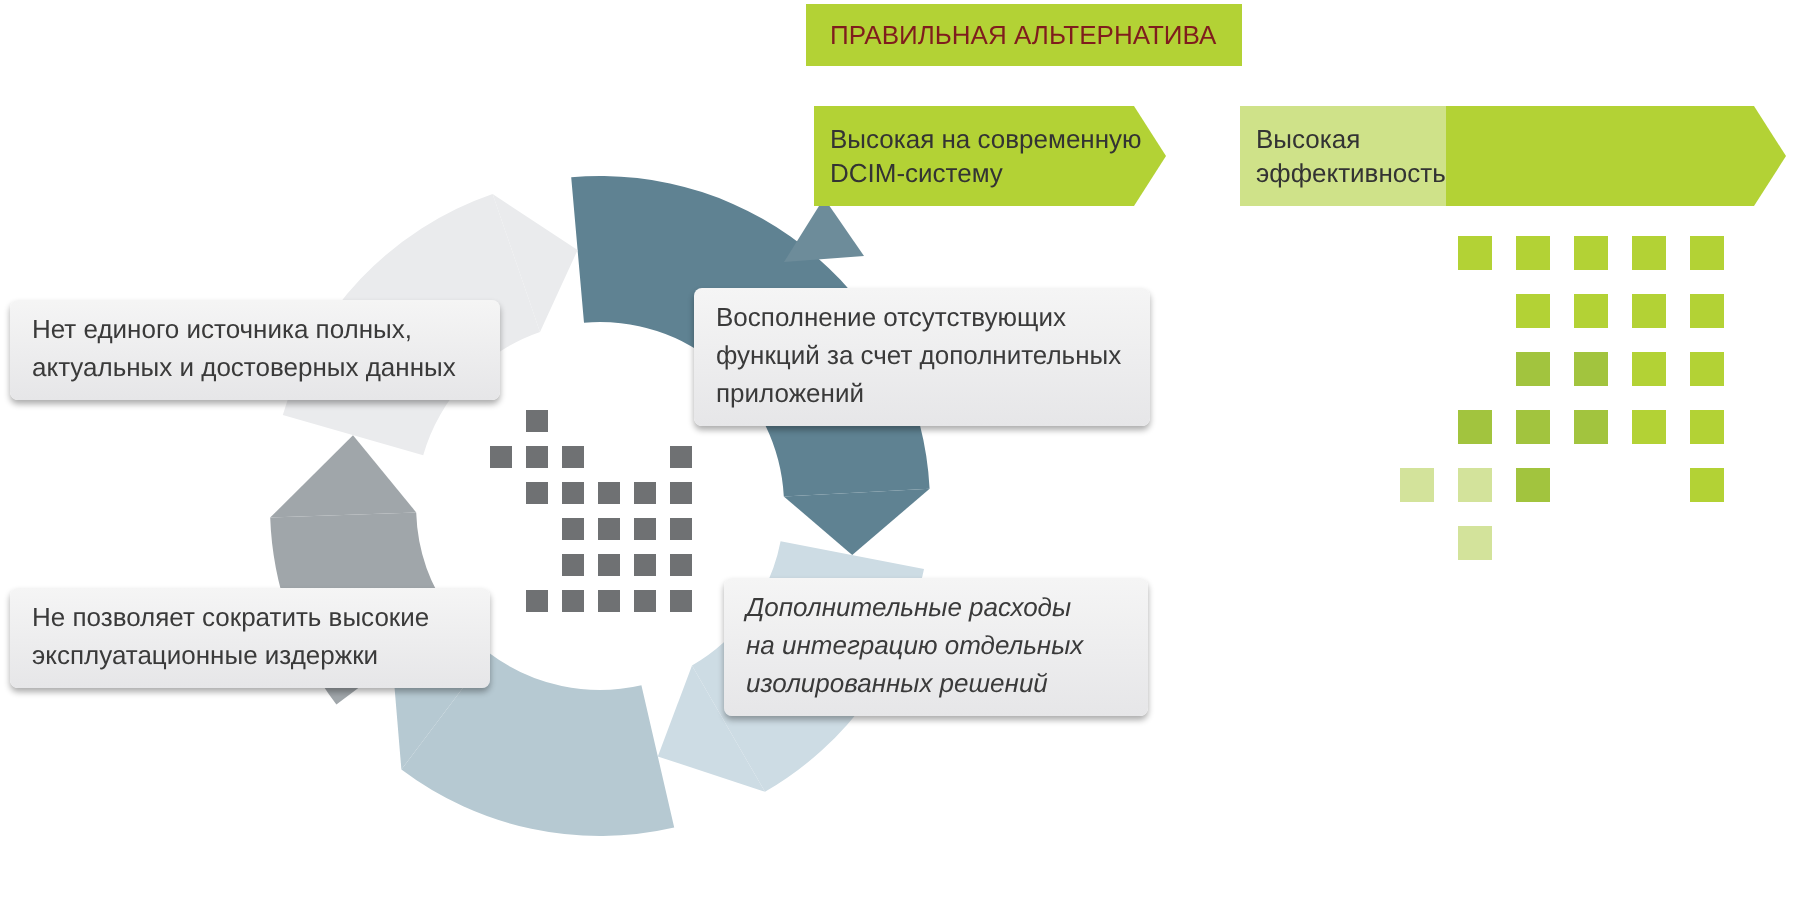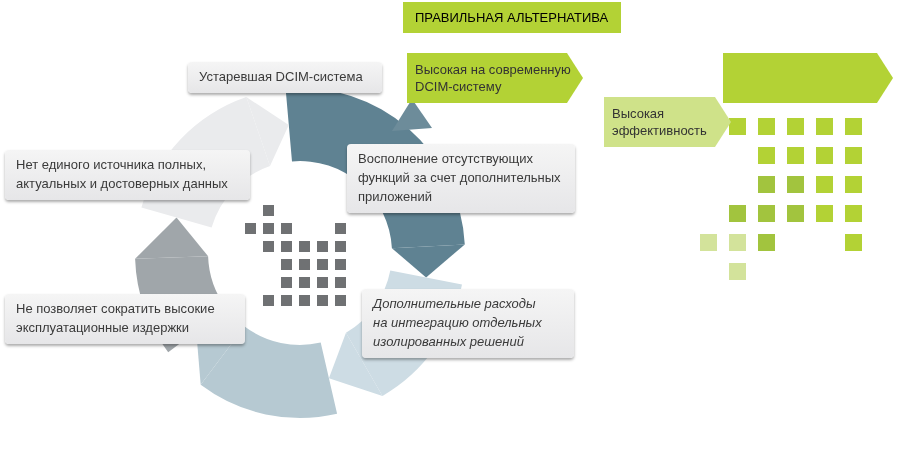--- a/index.html
+++ b/index.html
@@ -18,30 +18,30 @@
   }
   .lbl-top{left:188px;top:62px;width:194px;}
   .lbl-left1{left:5px;top:150px;width:245px;}
   .lbl-right1{left:347px;top:144px;width:228px;}
   .lbl-left2{left:5px;top:294px;width:240px;}
   .lbl-right2{left:362px;top:289px;width:212px;font-style:italic;}
   .lbl-bottom{left:212px;top:401px;width:180px;}
   .header-box{
     position:absolute;left:403px;top:2px;width:218px;height:31px;z-index:3;
     display:flex;align-items:center;padding-left:12px;box-sizing:border-box;
-    font-size:13px;color:#000000;
+    font-size:13px;color:#7f1d1d;
   }
   .flow-arrow{position:absolute;top:53px;height:50px;z-index:2;}
   .flow-arrow svg{position:absolute;left:0;top:0;}
   .flow-arrow .txt{
     position:relative;z-index:1;padding:8px 0 0 8px;font-size:13px;line-height:17px;
     white-space:pre-line;color:#333;
   }
   .fa1{left:407px;width:176px;}
-  .fa2{left:604px;width:127px;margin-top:44px;}
+  .fa2{left:620px;width:127px;}
   .fa3{left:723px;width:170px;}
 </style>
 </head>
 <body>
 
 <div id="canvas">
 
   <svg id="ring" width="900" height="457" viewBox="0 0 900 457">
       <path d="M285.6 88.6 A165 165 0 0 1 464.8 244.4 L391.9 248.2 A92 92 0 0 0 292.0 161.4 Z" fill="#5f8292"></path>
       <polygon points="464.8,244.4 426.1,277.5 391.9,248.2" fill="#5f8292"></polygon>
@@ -127,21 +127,20 @@
     <div class="txt">Высокая
 эффективность</div>
   </div>
 
   <div class="flow-arrow fa3">
     <svg width="170" height="50" viewBox="0 0 170 50">
       <polygon points="0,0 154,0 170,25 154,50 0,50" fill="#b3d235"></polygon>
     </svg>
   </div>
 
-  <div class="label-box lbl-top">Устаревшая DCIM-система</div>
   <div class="label-box lbl-right1">Восполнение отсутствующих
 функций за счет дополнительных
 приложений</div>
   <div class="label-box lbl-left1">Нет единого источника полных,
 актуальных и достоверных данных</div>
   <div class="label-box lbl-left2">Не позволяет сократить высокие
 эксплуатационные издержки</div>
   <div class="label-box lbl-right2">Дополнительные расходы
 на интеграцию отдельных
 изолированных решений</div>

